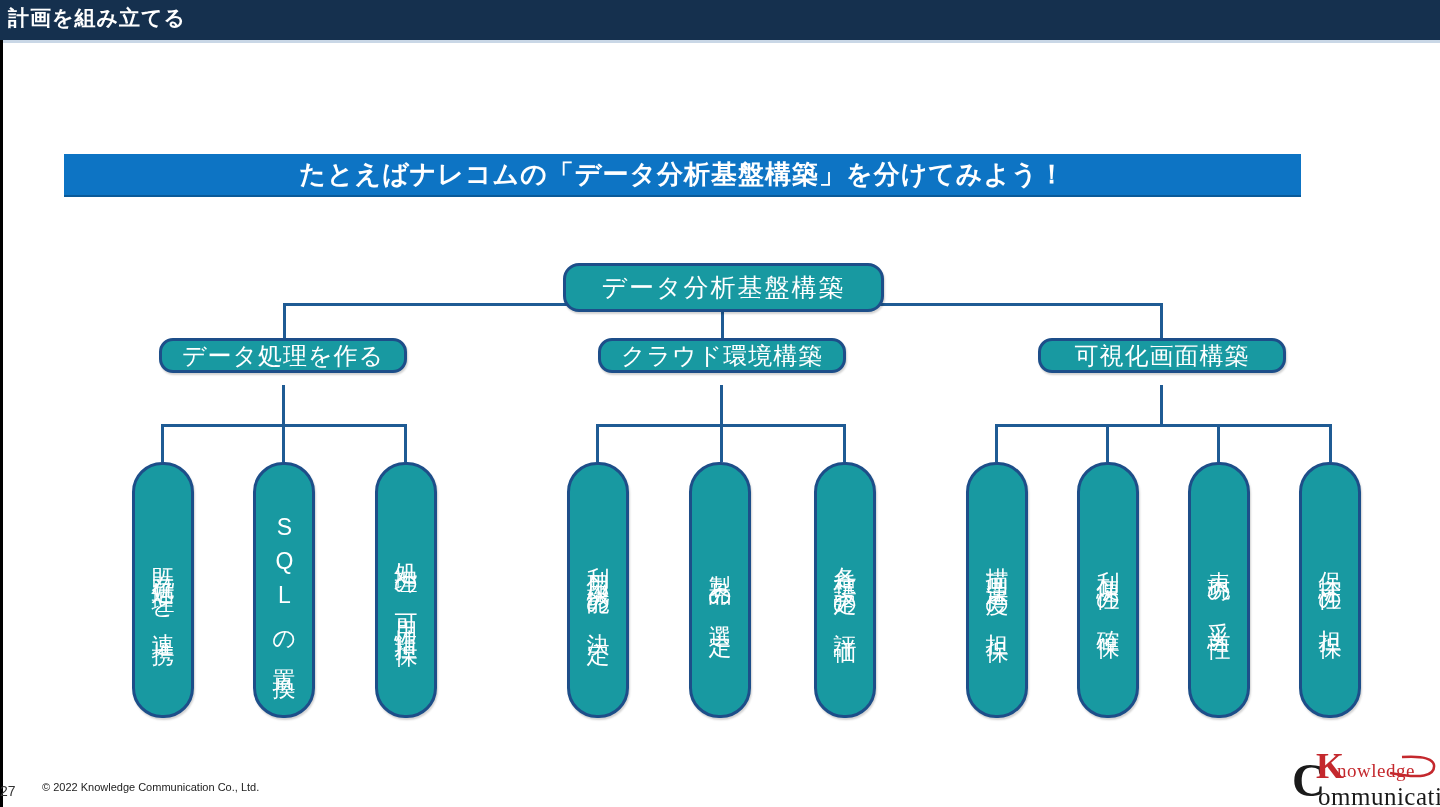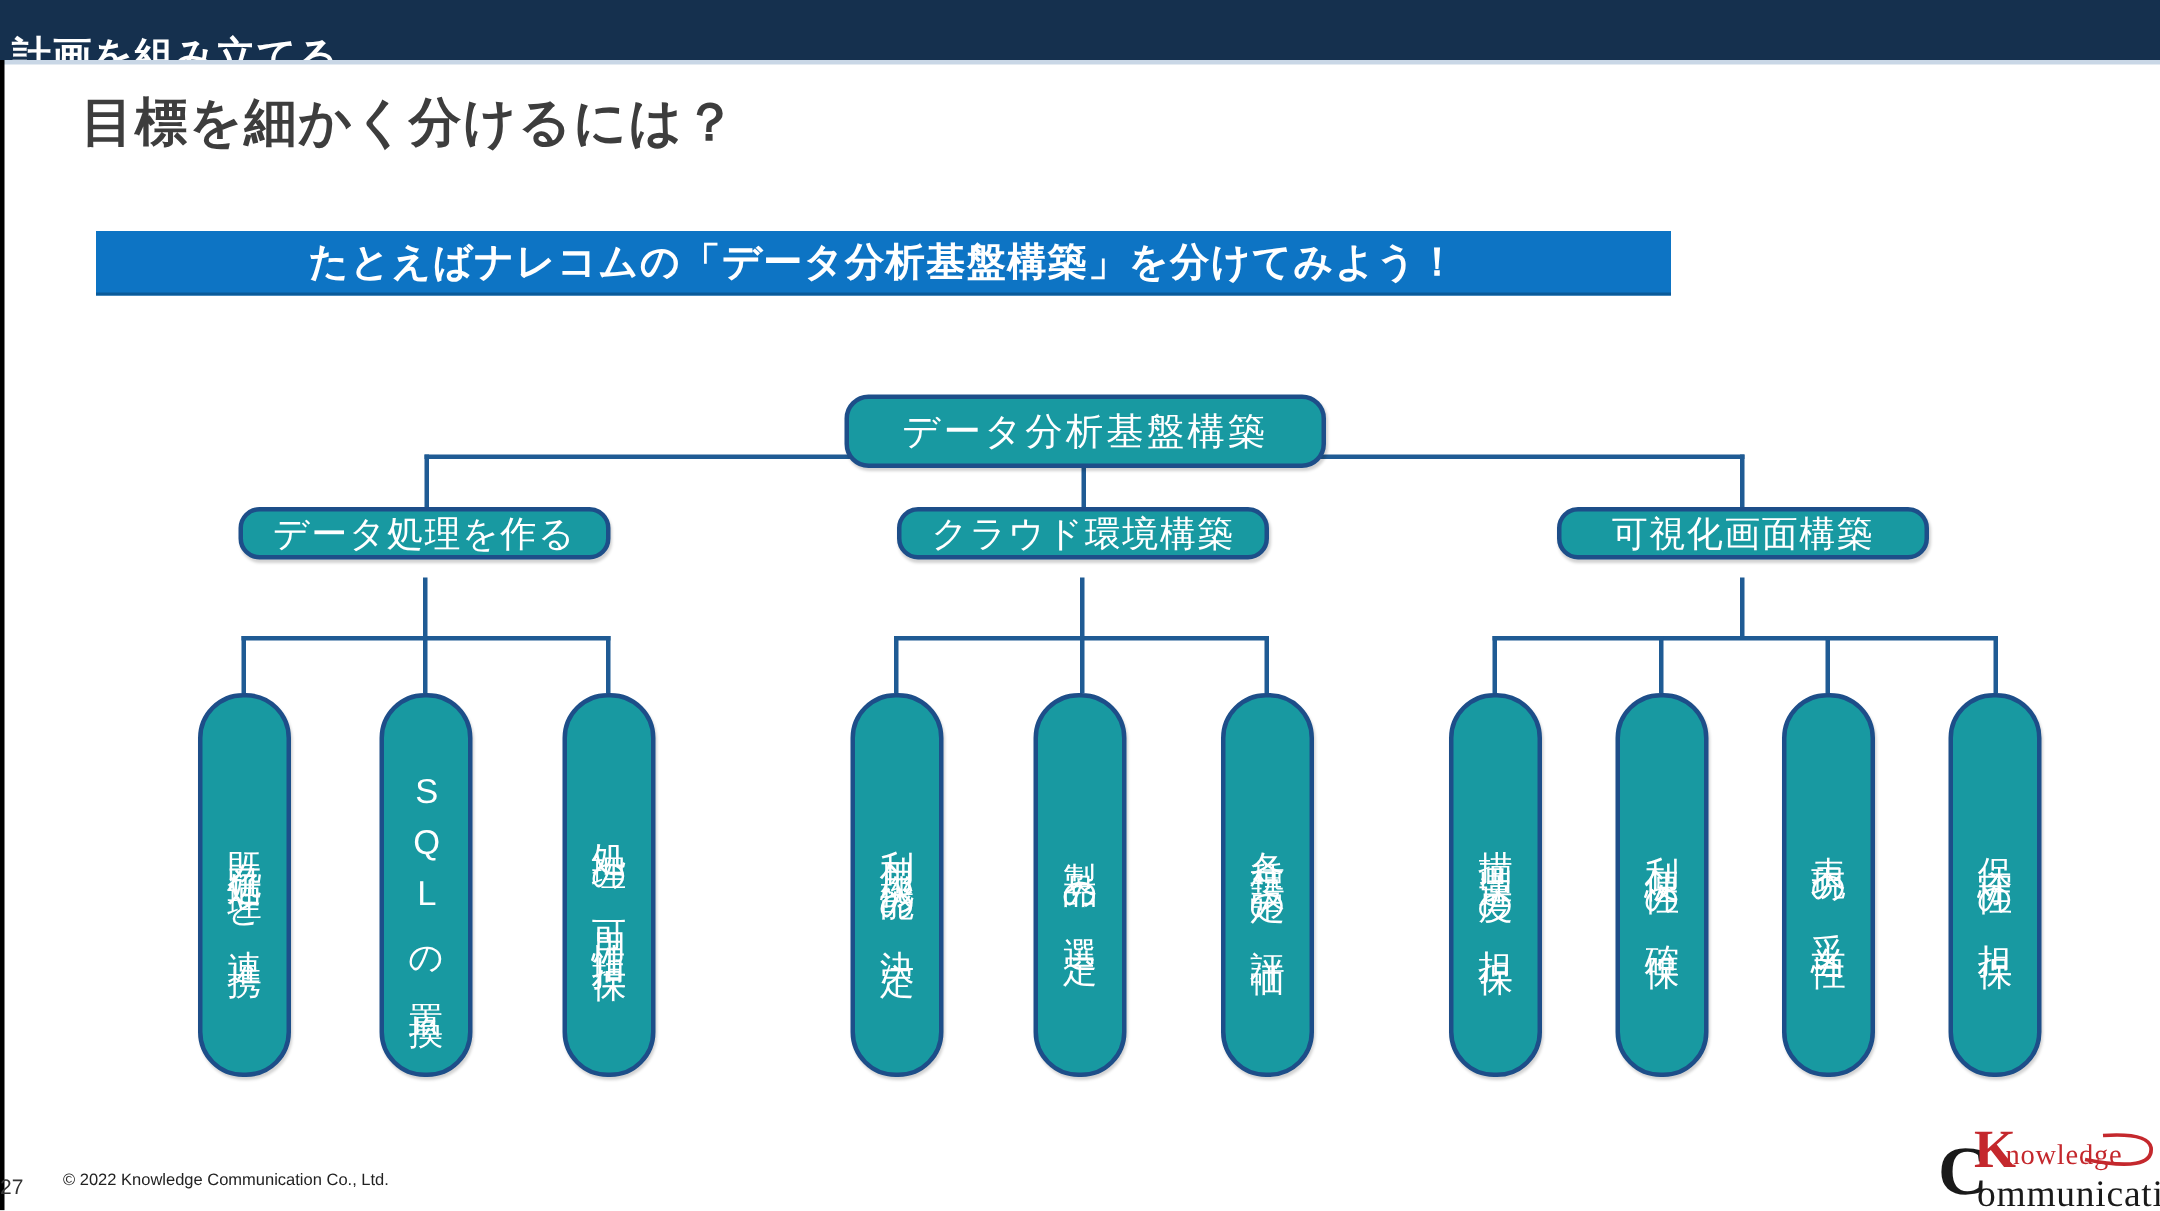--- a/index.html
+++ b/index.html
@@ -2,29 +2,29 @@
 <html><head>
 <meta charset="utf-8">
 <style>
   * { margin:0; padding:0; box-sizing:border-box; }
   html,body { background:#ffffff; }
   body { font-family:"Liberation Sans","DejaVu Sans",sans-serif; }
   .slide { position:relative; width:1440px; height:807px; background:#fff; overflow:hidden; }
 
   
   .top-bar { position:absolute; left:0; top:0; width:1440px; height:40px; background:#15304e; }
-  .top-bar span { display:block; padding:20px 0 0 8px; color:#ffffff; font-size:26px; font-weight:bold; letter-spacing:1px; }
+  .top-bar span { display:block; padding:4px 0 0 8px; color:#ffffff; font-size:21px; font-weight:bold; letter-spacing:1px; }
   .top-bar-underline { position:absolute; left:0; top:40px; width:1440px; height:3px; background:#c9d7e6; }
   .left-edge { position:absolute; left:0; top:40px; width:3px; height:767px; background:#000000; }
 
   
   .heading { position:absolute; left:54px; top:58px; font-size:35px; font-weight:bold; color:#3d3d3d; letter-spacing:1px; }
 
   
-  .banner { position:absolute; left:64px; top:154px; width:1050px; height:43px; background:#0d74c4; border-bottom:2px solid #0a5a99; color:#ffffff; font-size:26px; font-weight:bold; text-align:center; line-height:41px; letter-spacing:1px; }
+  .banner { position:absolute; left:64px; top:154px; width:1237px; height:43px; background:#0d74c4; border-bottom:2px solid #0a5a99; color:#ffffff; font-size:26px; font-weight:bold; text-align:center; line-height:41px; letter-spacing:1px; }
 
   
   .node { position:absolute; background:#1899a1; border:3px solid #1d4e89; color:#ffffff; text-align:center; display:flex; align-items:center; justify-content:center; box-shadow:1px 2px 2px rgba(0,0,0,0.18); }
   .node.root { left:563px; top:227px; width:321px; height:49px; border-radius:16px; font-size:25px; letter-spacing:2px;margin-top:36px; }
   .node.l2 { top:338px; width:248px; height:35px; border-radius:14px; font-size:24px; letter-spacing:1px; }
   .pill { position:absolute; top:462px; width:62px; height:256px; background:#1899a1; border:3px solid #1d4e89; border-radius:30px; color:#ffffff; box-shadow:1px 2px 2px rgba(0,0,0,0.18); display:flex; align-items:center; justify-content:center; }
   .pill span { writing-mode:vertical-rl; text-orientation:upright; font-size:23px; letter-spacing:8px; line-height:1; }
 
   
   .line { position:absolute; background:#1f5b94; }
@@ -45,21 +45,20 @@
 <body>
 
 <div class="slide">
 
   <div class="top-bar">
     <span>計画を組み立てる</span>
   </div>
   <div class="top-bar-underline"></div>
   <div class="left-edge"></div>
 
-  <div class="heading">目標を細かく分けるには？</div>
 
   <div class="banner">たとえばナレコムの「データ分析基盤構築」を分けてみよう！</div>
 
   <div class="line" style="left:721px; top:276px; width:3px; height:28px;"></div>
   <div class="line" style="left:283px; top:303px; width:880px; height:3px;"></div>
   <div class="line" style="left:283px; top:303px; width:3px; height:35px;"></div>
   <div class="line" style="left:721px; top:303px; width:3px; height:35px;"></div>
   <div class="line" style="left:1160px; top:303px; width:3px; height:35px;"></div>
 
   <div class="line" style="left:282px; top:385px; width:3px; height:39px;"></div>

